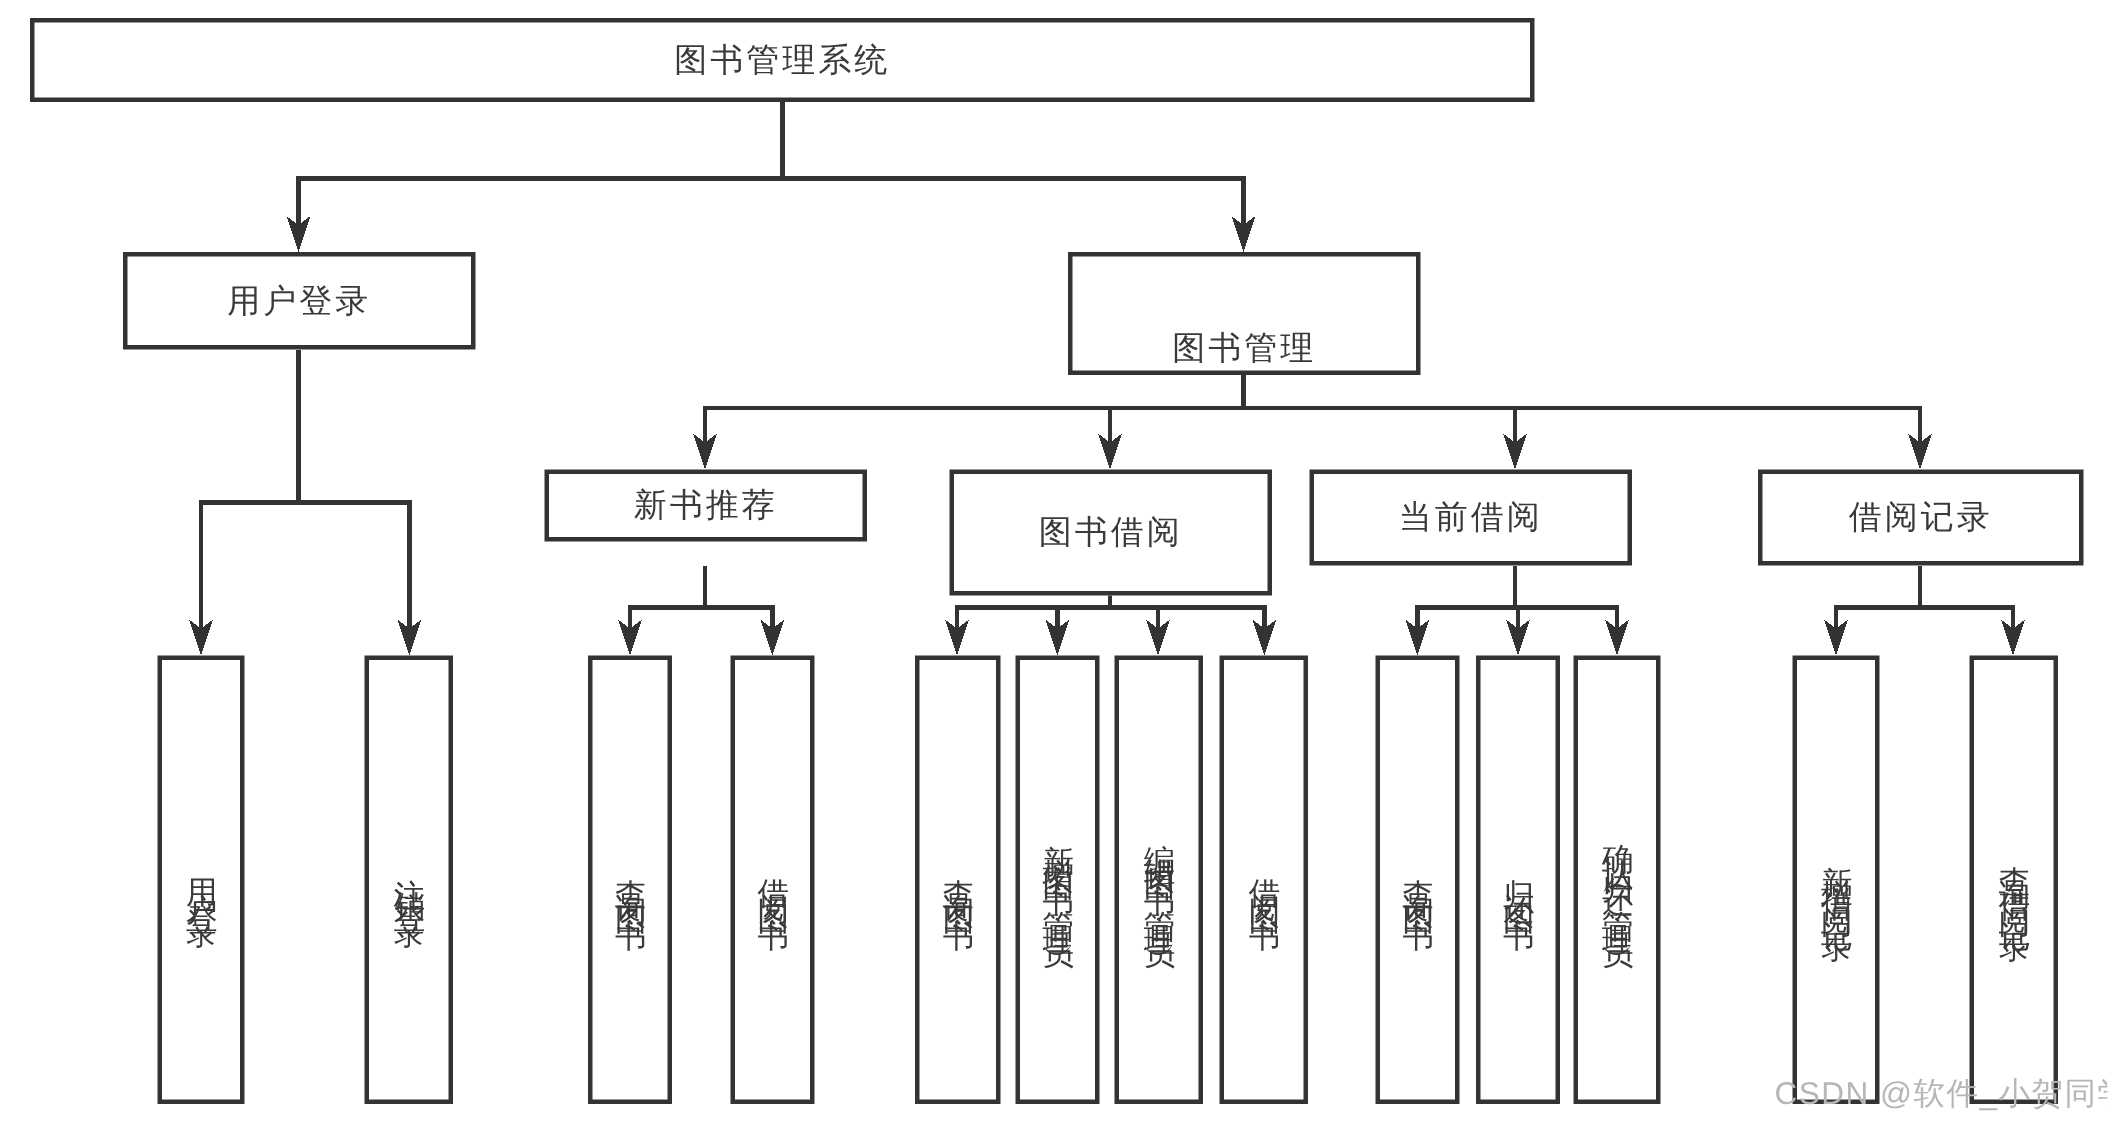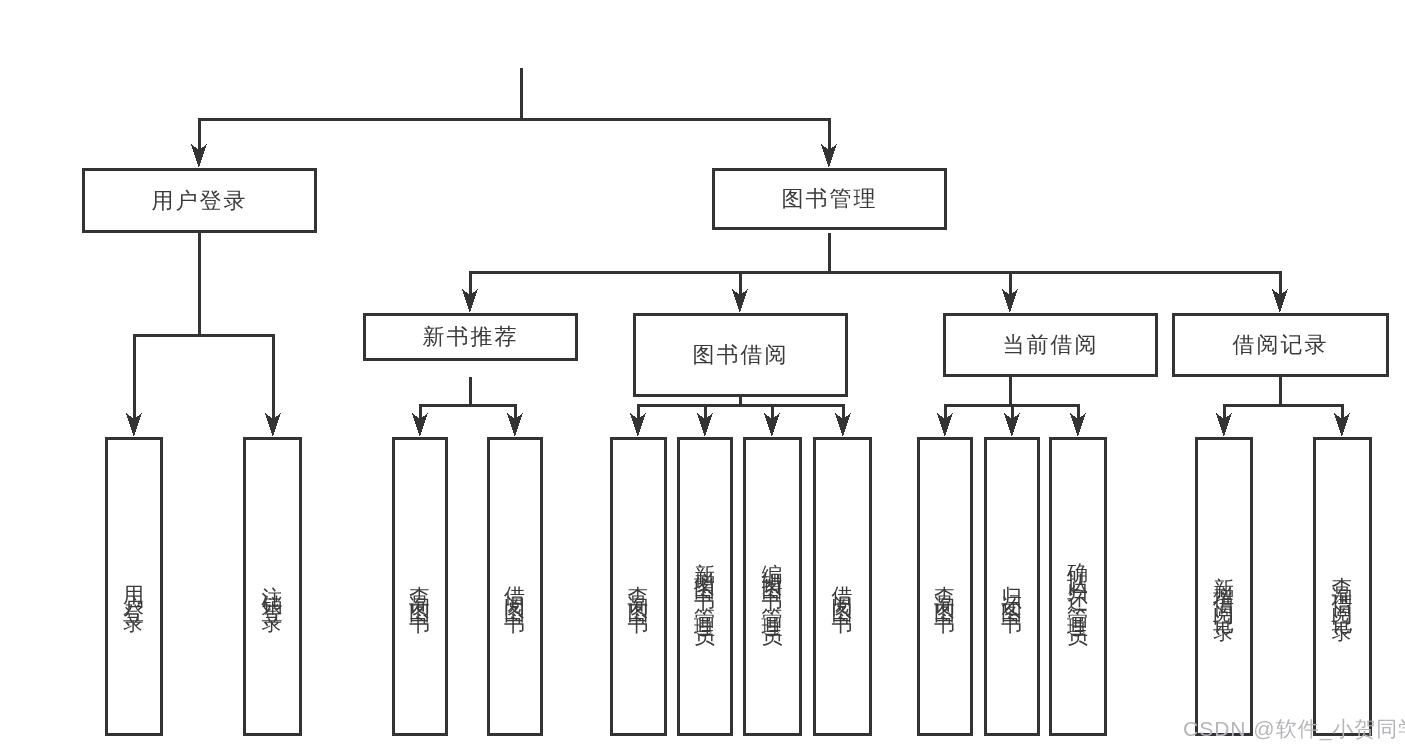--- a/index.html
+++ b/index.html
@@ -114,35 +114,38 @@
     <polygon points="1070,413 1078,419 1086,413 1078,437"></polygon>
 
     <line x1="1280" y1="377" x2="1280" y2="406.5"></line>
     <line x1="1222.5" y1="405" x2="1343.5" y2="405"></line>
     <line x1="1224" y1="405" x2="1224" y2="429"></line>
     <line x1="1342" y1="405" x2="1342" y2="429"></line>
     <polygon points="1216,413 1224,419 1232,413 1224,437"></polygon>
     <polygon points="1334,413 1342,419 1350,413 1342,437"></polygon>
   </svg>
 
+  <div class="box h" style="left:20px; top:12px; width:1003px; height:56px;">
+    <span>图书管理系统</span>
+  </div>
 
   <div class="box h" style="left:82px; top:168px; width:235px; height:65px;">
     <span>用户登录</span>
   </div>
-  <div class="box h" style="left:712px; top:168px; width:235px; height:62px;">
+  <div class="box h" style="left:712px; top:168px; width:235px; height:82px;align-items:flex-end;">
     <span>图书管理</span>
   </div>
 
   <div class="box h" style="left:363px; top:313px; width:215px; height:48px;">
     <span>新书推荐</span>
   </div>
   <div class="box h" style="left:633px; top:313px; width:215px; height:84px;">
     <span>图书借阅</span>
   </div>
-  <div class="box h" style="left:943px; top:313px; width:215px; height:64px;">
+  <div class="box h" style="left:873px; top:313px; width:215px; height:64px;">
     <span>当前借阅</span>
   </div>
   <div class="box h" style="left:1172px; top:313px; width:217px; height:64px;">
     <span>借阅记录</span>
   </div>
 
   <div class="box v" style="left:105px; top:437px; width:58px; height:299px;">
     <span>用户登录</span>
   </div>
   <div class="box v" style="left:243px; top:437px; width:59px; height:299px;">

